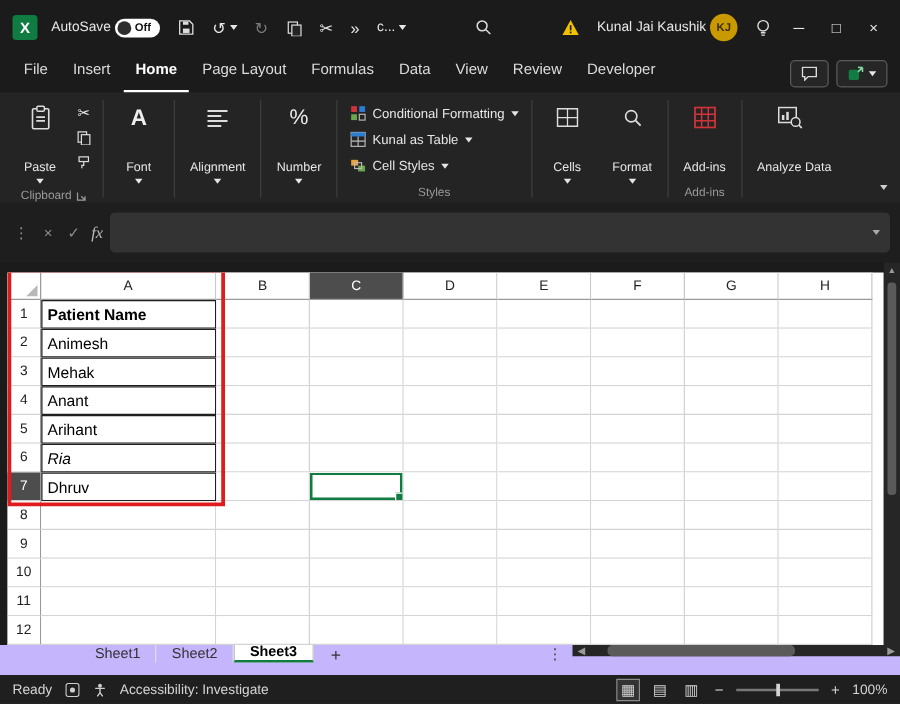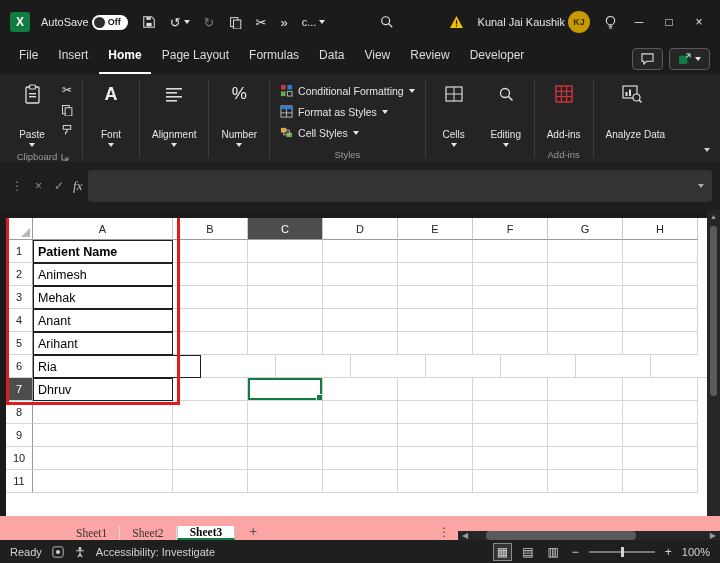--- a/index.html
+++ b/index.html
@@ -73,21 +73,21 @@
   .g-data.boxed{border:1px solid #1f1f1f;}
   .g-data.bold{font-weight:bold;}
   .g-data.selected{box-shadow:inset 0 0 0 2px var(--green);}
   .g-data.selected::after{content:"";position:absolute;right:-1px;bottom:-1px;width:5px;height:5px;background:var(--green);border:1px solid #fff;}
   .red-box{position:absolute;left:0;top:-3px;width:174px;height:190px;border:3px solid var(--red);pointer-events:none;}
   .vscroll{position:absolute;right:0;top:0;bottom:0;width:13px;background:#262626;display:flex;flex-direction:column;align-items:center;padding:2px 0;}
   .vscroll .arr{color:#9a9a9a;font-size:7px;line-height:10px;}
   .vthumb{width:7px;height:170px;background:#5a5a5a;border-radius:3px;margin-top:4px;}
 
   
-  .sheetbar{height:24px;background:#fca5a5;display:flex;align-items:flex-end;flex:0 0 auto;font-family:Liberation Serif, serif;}
+  .sheetbar{height:24px;background:#c4b5fd;display:flex;align-items:flex-start;flex:0 0 auto;}
   .tab-pad{width:64px;}
   .sheet-tab{display:flex;align-items:center;padding:0 12px;font-size:11.5px;color:#333;border-right:1px solid #ddd;}
   .sheet-tab.active{background:#fff;color:#000;font-weight:bold;border-left:1px solid #c5c5c5;border-right:1px solid #c5c5c5;border-bottom:2px solid var(--green);}
   .newsheet{display:flex;align-items:center;padding:0 14px;color:#333;font-size:14px;}
   .dots{display:flex;align-items:center;color:#444;font-size:12px;padding:0 8px;margin-left:auto;}
   .hscroll{width:262px;background:#262626;display:flex;align-items:center;padding:0 4px;gap:4px;color:#9a9a9a;}
   .hscroll .arr{font-size:8px;}
   .htrack{flex:1;height:9px;position:relative;}
   .hthumb{position:absolute;left:14px;top:0;height:9px;width:150px;background:#5a5a5a;border-radius:4px;}
 
@@ -310,21 +310,21 @@
             <span>Conditional Formatting</span>
             <span class="chev"></span>
           </div>
           <div class="stylebtn">
             <svg width="13" height="13" viewBox="0 0 14 14">
                 <rect x="1" y="1" width="12" height="12" fill="none" stroke="#bbb"></rect>
                 <rect x="1" y="1" width="12" height="3.5" fill="#2b7cd3"></rect>
                 <line x1="1" y1="8.5" x2="13" y2="8.5" stroke="#bbb"></line>
                 <line x1="7" y1="4.5" x2="7" y2="13" stroke="#bbb"></line>
               </svg>
-            <span>Format as Styles</span>
+            <span>Kunal as Table</span>
             <span class="chev"></span>
           </div>
           <div class="stylebtn">
             <svg width="13" height="13" viewBox="0 0 14 14">
                 <rect x="1" y="2" width="6" height="5" fill="#e8a33d"></rect>
                 <rect x="7" y="7" width="6" height="5" fill="#6aa84f"></rect>
                 <rect x="4" y="4.5" width="6" height="5" fill="none" stroke="#bbb"></rect>
               </svg>
             <span>Cell Styles</span>
             <span class="chev"></span>
@@ -356,21 +356,21 @@
 
     <div class="rgroup">
       <div class="rg-content">
         <div class="bigbtn">
           <span class="bb-icon">
             <svg width="16" height="16" viewBox="0 0 16 16">
                 <circle cx="7" cy="7" r="4.5" fill="none" stroke="#ddd" stroke-width="1.3"></circle>
                 <path d="M10.5 10.5 14.5 14.5" stroke="#ddd" stroke-width="1.6"></path>
               </svg>
           </span>
-          <span class="bb-label">Editing</span>
+          <span class="bb-label">Format</span>
           <span class="chev"></span>
         </div>
       </div>
       <div class="rg-label"></div>
     </div>
     <div class="rdiv"></div>
 
     <div class="rgroup">
       <div class="rg-content">
         <div class="bigbtn">
@@ -490,21 +490,21 @@
             <div class="g-cell g-data" style="width: 75px;"></div>
             <div class="g-cell g-data" style="width: 75px;"></div>
             <div class="g-cell g-data" style="width: 75px;"></div>
             <div class="g-cell g-data" style="width: 75px;"></div>
             <div class="g-cell g-data" style="width: 75px;"></div>
             <div class="g-cell g-data" style="width: 75px;"></div>
             <div class="g-cell g-data" style="width: 75px;"></div>
           </div>
           <div class="g-row">
             <div class="g-cell g-rowhead">6</div>
-            <div class="g-cell g-data boxed" style="width: 168px;">Ria</div>
+            <div class="g-cell g-data boxed" style="width: 140px; font-style: italic;">Ria</div>
             <div class="g-cell g-data" style="width: 75px;"></div>
             <div class="g-cell g-data" style="width: 75px;"></div>
             <div class="g-cell g-data" style="width: 75px;"></div>
             <div class="g-cell g-data" style="width: 75px;"></div>
             <div class="g-cell g-data" style="width: 75px;"></div>
             <div class="g-cell g-data" style="width: 75px;"></div>
             <div class="g-cell g-data" style="width: 75px;"></div>
           </div>
           <div class="g-row">
             <div class="g-cell g-rowhead sel">7</div>
@@ -545,20 +545,31 @@
             <div class="g-cell g-data" style="width: 75px;"></div>
             <div class="g-cell g-data" style="width: 75px;"></div>
             <div class="g-cell g-data" style="width: 75px;"></div>
             <div class="g-cell g-data" style="width: 75px;"></div>
             <div class="g-cell g-data" style="width: 75px;"></div>
             <div class="g-cell g-data" style="width: 75px;"></div>
             <div class="g-cell g-data" style="width: 75px;"></div>
           </div>
           <div class="g-row">
             <div class="g-cell g-rowhead">11</div>
+            <div class="g-cell g-data" style="width: 140px;"></div>
+            <div class="g-cell g-data" style="width: 75px;"></div>
+            <div class="g-cell g-data" style="width: 75px;"></div>
+            <div class="g-cell g-data" style="width: 75px;"></div>
+            <div class="g-cell g-data" style="width: 75px;"></div>
+            <div class="g-cell g-data" style="width: 75px;"></div>
+            <div class="g-cell g-data" style="width: 75px;"></div>
+            <div class="g-cell g-data" style="width: 75px;"></div>
+          </div>
+          <div class="g-row">
+            <div class="g-cell g-rowhead">12</div>
             <div class="g-cell g-data" style="width: 140px;"></div>
             <div class="g-cell g-data" style="width: 75px;"></div>
             <div class="g-cell g-data" style="width: 75px;"></div>
             <div class="g-cell g-data" style="width: 75px;"></div>
             <div class="g-cell g-data" style="width: 75px;"></div>
             <div class="g-cell g-data" style="width: 75px;"></div>
             <div class="g-cell g-data" style="width: 75px;"></div>
             <div class="g-cell g-data" style="width: 75px;"></div>
           </div>
         </div>

